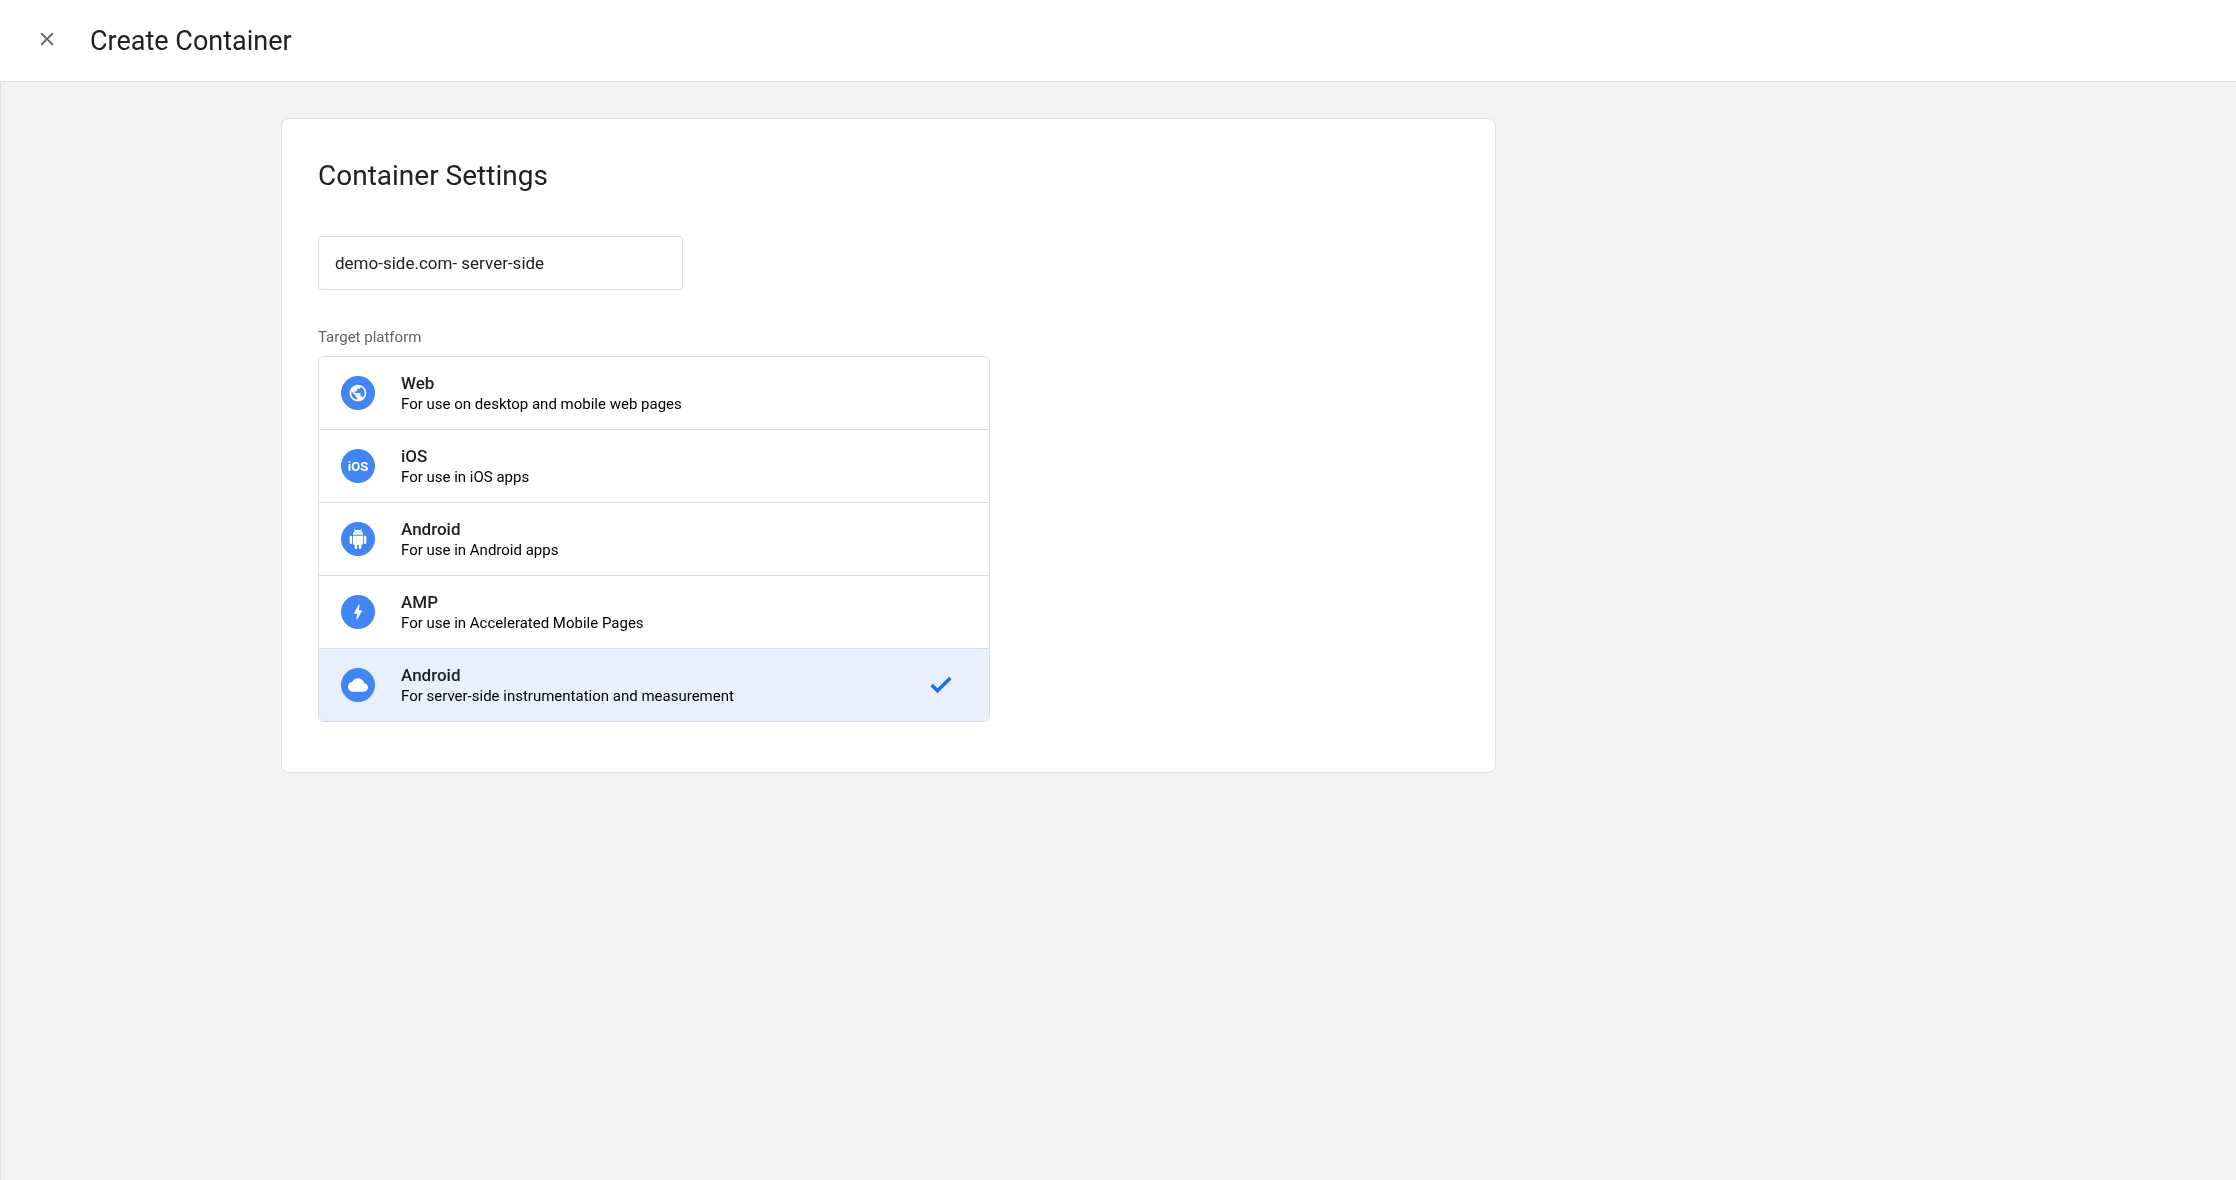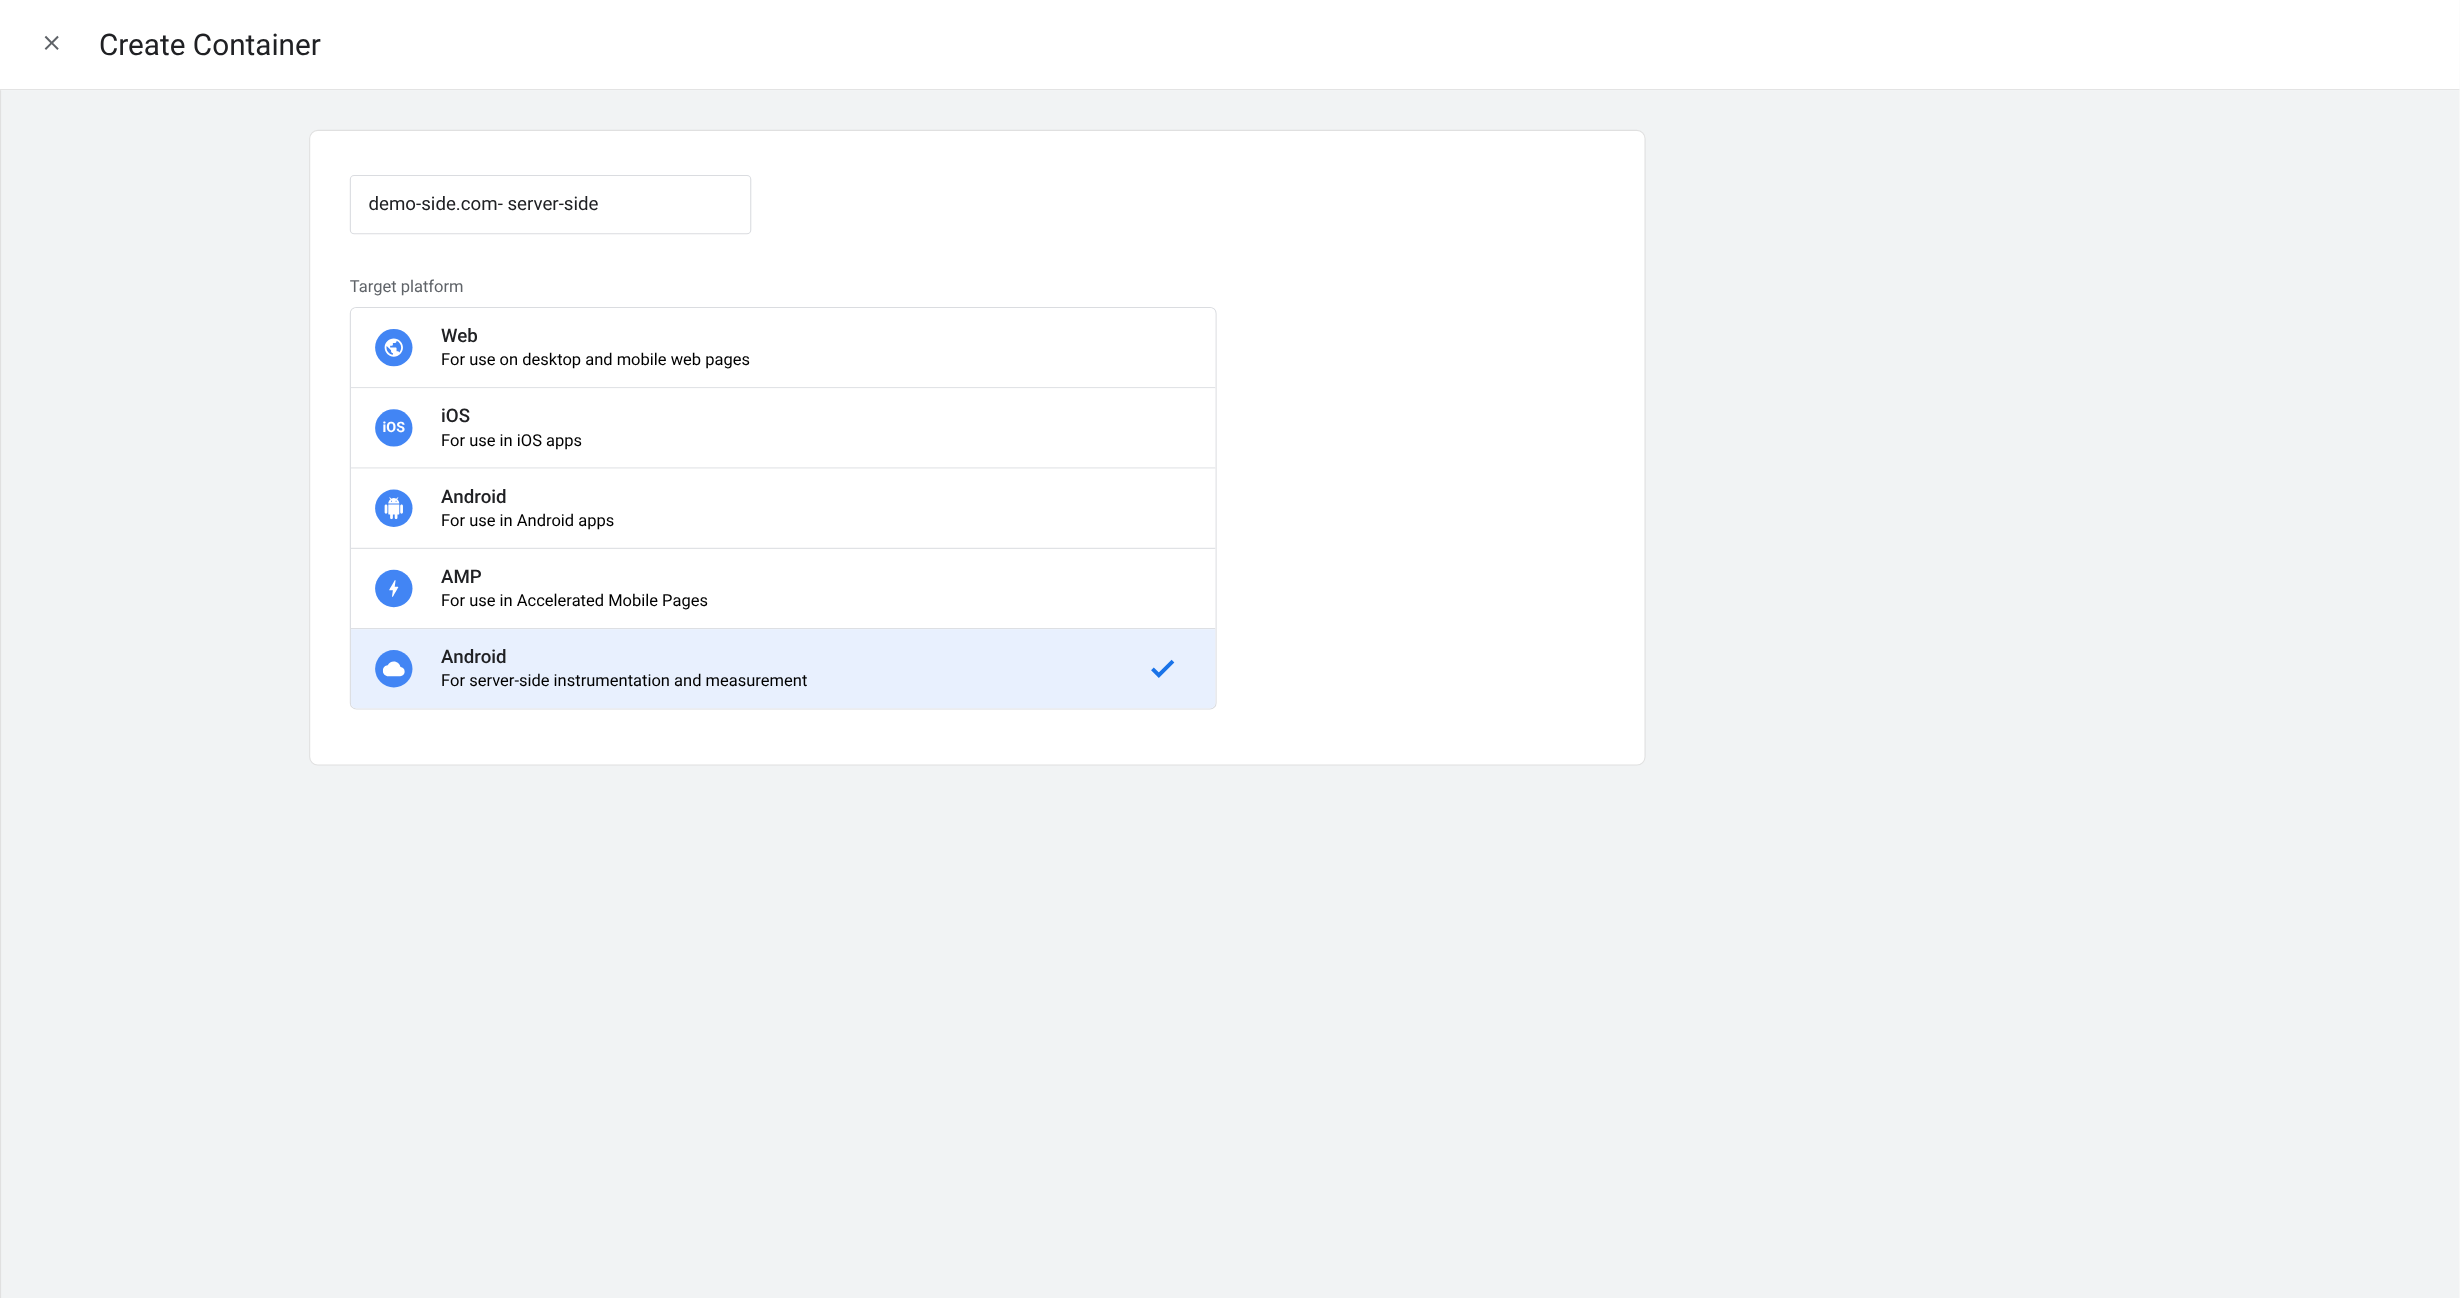--- a/index.html
+++ b/index.html
@@ -71,21 +71,21 @@
       border-radius: 4px;
       padding: 5px 16px;
       font-size: 17px;
       color: #202124;
       font-family: inherit;
       margin-bottom: 38px;
     }
     .platform-list {
       border: 1px solid #dadce0;
       border-radius: 6px;
-      width: 788px;
+      width: 672px;
       overflow: hidden;
     }
     .platform-item {
       display: flex;
       align-items: center;
       padding: 16px 22px;
       border-bottom: 1px solid #dadce0;
       cursor: pointer;
       background: #fff;
       position: relative;
@@ -152,20 +152,21 @@
       <svg viewBox="0 0 24 24">
           <path d="M19 6.41L17.59 5 12 10.59 6.41 5 5 6.41 10.59 12 5 17.59 6.41 19 12 13.41 17.59 19 19 17.59 13.41 12z"></path>
         </svg>
     </span>
   </button>
   <h1 class="header-title">Create Container</h1>
 </div>
 
 <div class="content-area">
   <div class="card">
+    <h2 class="card-title">Container Settings</h2>
 
     <input type="text" class="text-input" value="demo-side.com- server-side" style="">
 
     <div class="field-label">Target platform</div>
     <div class="platform-list">
 
       <div class="platform-item">
         <div class="platform-icon">
           <svg viewBox="0 0 24 24">
               <path d="M12 2C6.48 2 2 6.48 2 12s4.48 10 10 10 10-4.48 10-10S17.52 2 12 2zm-1 17.93c-3.95-.49-7-3.85-7-7.93 0-.62.08-1.21.21-1.79L9 15v1c0 1.1.9 2 2 2v1.93zm6.9-2.54c-.26-.81-1-1.39-1.9-1.39h-1v-3c0-.55-.45-1-1-1H8v-2h2c.55 0 1-.45 1-1V7h2c1.1 0 2-.9 2-2v-.41c2.93 1.19 5 4.06 5 7.41 0 2.08-.8 3.97-2.1 5.39z"></path>

